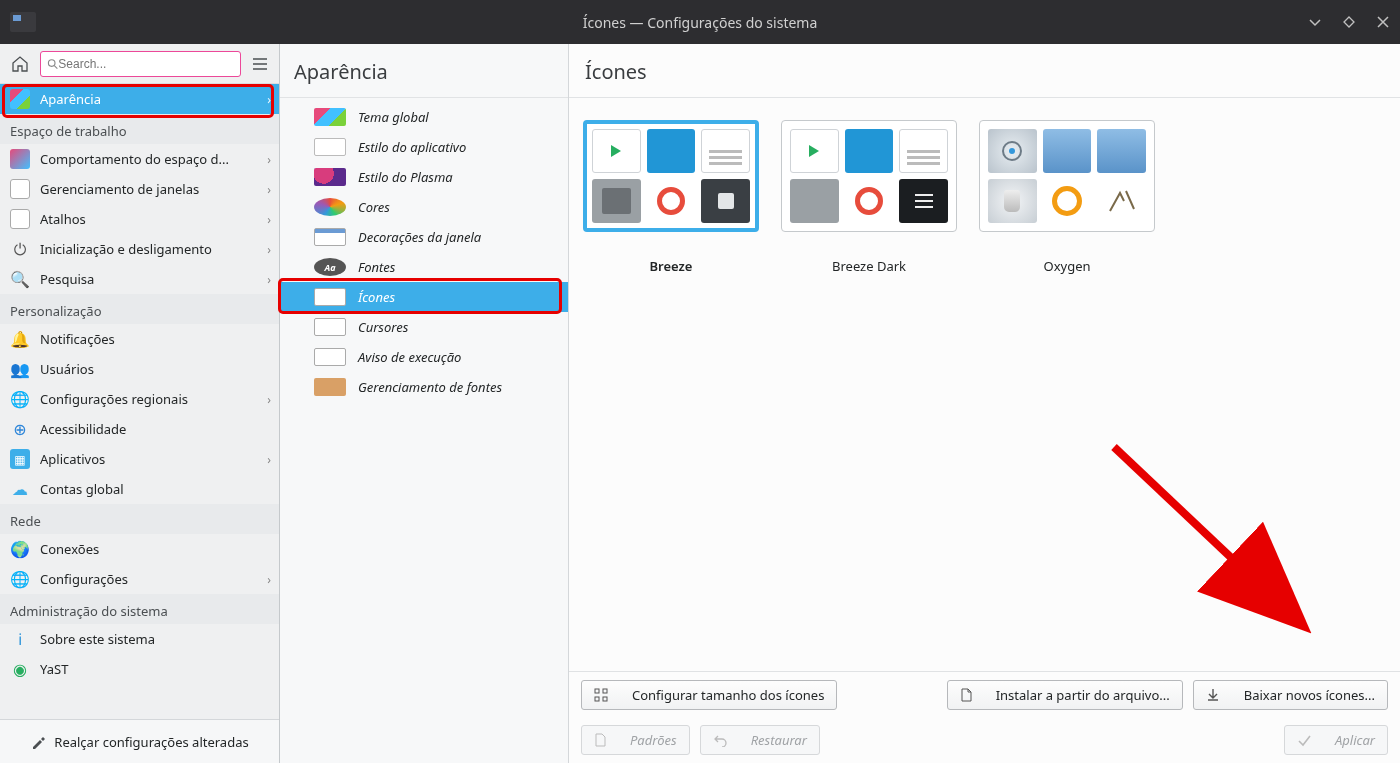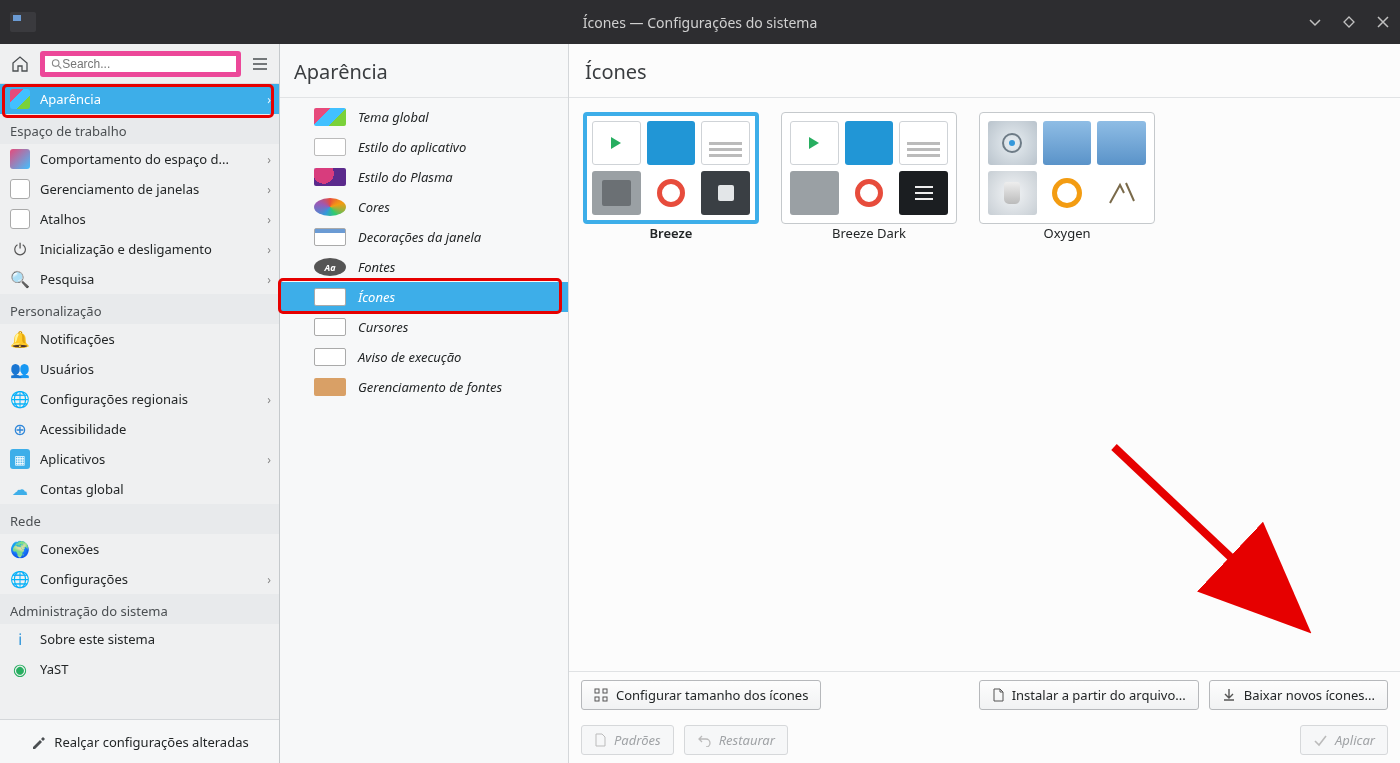--- a/index.html
+++ b/index.html
@@ -13,21 +13,21 @@
 .titlebar-controls { position: absolute; right: 8px; display: flex; gap: 16px; }
 .tb-btn { width: 18px; height: 18px; color: #c0c0c0; display: flex; align-items: center; justify-content: center; cursor: pointer; font-size: 14px; }
 
 
 .app { display: flex; height: calc(100% - 44px); background: #f6f7f8; }
 
 
 .sidebar1 { width: 280px; background: #eff0f1; border-right: 1px solid #c5c9cc; display: flex; flex-direction: column; position: relative; }
 .sb1-top { height: 40px; display: flex; align-items: center; padding: 0 6px; gap: 6px; border-bottom: 1px solid #dcdde0; }
 .home-btn { width: 28px; height: 28px; display: flex; align-items: center; justify-content: center; border-radius: 3px; cursor: pointer; }
-.search-box { flex: 1; height: 26px; border: 5px solid #ec4899; border-radius: 3px; background: #fff; display: flex; align-items: center; padding: 0 6px; }
+.search-box { flex: 1; height: 26px; border: 1px solid #ec4899; border-radius: 3px; background: #fff; display: flex; align-items: center; padding: 0 6px; }
 .search-box input { border: 0; outline: 0; font-size: 12px; width: 100%; background: transparent; }
 .hamburger { width: 26px; height: 26px; display: flex; align-items: center; justify-content: center; cursor: pointer; }
 
 .sb1-scroll { flex: 1; overflow-y: auto; padding-bottom: 4px; }
 .sb1-bottom { height: 44px; border-top: 1px solid #d4d7da; display: flex; align-items: center; justify-content: center; gap: 8px; font-size: 13px; color: #232627; background: #f6f7f8; }
 
 .cat-header { font-size: 13px; color: #4b4f52; padding: 8px 10px 4px; background: #e8eaec; }
 .sb1-item { height: 30px; display: flex; align-items: center; padding: 0 10px 0 10px; gap: 10px; cursor: pointer; position: relative; }
 .sb1-item.selected { background: #3daee9; color: #fff; }
 .sb1-item .chev { position: absolute; right: 8px; color: #888; font-size: 12px; }
@@ -43,32 +43,32 @@
 .sb2-items { padding-top: 4px; position: relative; font-style: italic; }
 .sb2-item { height: 30px; display: flex; align-items: center; padding: 0 12px 0 34px; gap: 12px; cursor: pointer; }
 .sb2-item.selected { background: #3daee9; color: #fff; }
 .sb2-icon { width: 32px; height: 18px; flex-shrink: 0; border-radius: 2px; display: flex; align-items: center; justify-content: center; }
 
 
 .main { flex: 1; background: #fcfcfc; display: flex; flex-direction: column; }
 .main-title { font-size: 20px; font-weight: 400; color: #3a3d40; padding: 14px 16px 12px; border-bottom: 1px solid #e1e3e5; }
 .theme-grid { flex: 1; padding: 14px 14px; display: flex; gap: 22px; align-items: flex-start; position: relative; overflow: auto; }
 
-.theme-card { display: flex; flex-direction: column; align-items: center; gap: 0; }
+.theme-card { display: flex; flex-direction: column; align-items: center; gap: 25px; margin-top: 8px; }
 .theme-thumb { width: 176px; height: 112px; border: 1px solid #c5c9cc; border-radius: 4px; background: #fff; padding: 8px; display: grid; grid-template-columns: repeat(3,1fr); grid-template-rows: repeat(2,1fr); gap: 6px; }
 .theme-thumb.selected { border: 4px solid #3daee9; padding: 5px; }
 .theme-card .tname { font-size: 13px; color: #232627; }
 .theme-card.sel .tname { font-weight: 600; }
 
 .ticon { width: 100%; height: 100%; border-radius: 3px; display: flex; align-items: center; justify-content: center; font-size: 22px; }
 
 
 .actionbar1 { height: 46px; border-top: 1px solid #e0e2e4; display: flex; align-items: center; padding: 0 12px; gap: 10px; }
 .actionbar2 { height: 46px; display: flex; align-items: center; padding: 0 12px; gap: 10px; }
-.btn { height: 30px; padding: 0 12px; border: 1px solid #b6b8bb; border-radius: 3px; background: linear-gradient(#fdfdfd,#f1f2f3); display: flex; align-items: center; gap: 8px; cursor: pointer; font-size: 13px; color: #232627; }
+.btn { height: 30px; padding: 0 12px; border: 1px solid #b6b8bb; border-radius: 3px; background: linear-gradient(#fdfdfd,#f1f2f3); display: flex; align-items: center; gap: 24px; cursor: pointer; font-size: 13px; color: #232627; }
 .btn.disabled { color: #a0a3a6; border-color: #d6d8da; background: #f6f7f8; cursor: default; font-style: italic; }
 .spacer { flex: 1; }
 
 
 .arrow { position: absolute; pointer-events: none; z-index: 60; }
 
 
 .sb1-scroll::-webkit-scrollbar { width: 10px; }
 .sb1-scroll::-webkit-scrollbar-thumb { background: #b8bbbe; border-radius: 5px; }
 .sb1-scroll::-webkit-scrollbar-track { background: #e4e6e8; }

